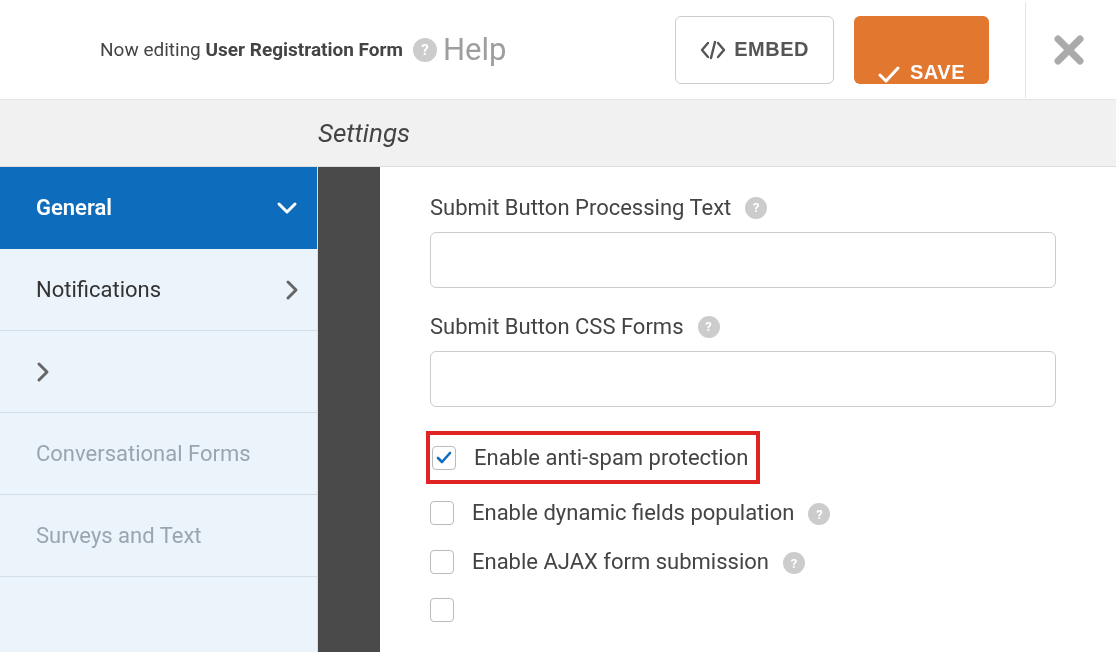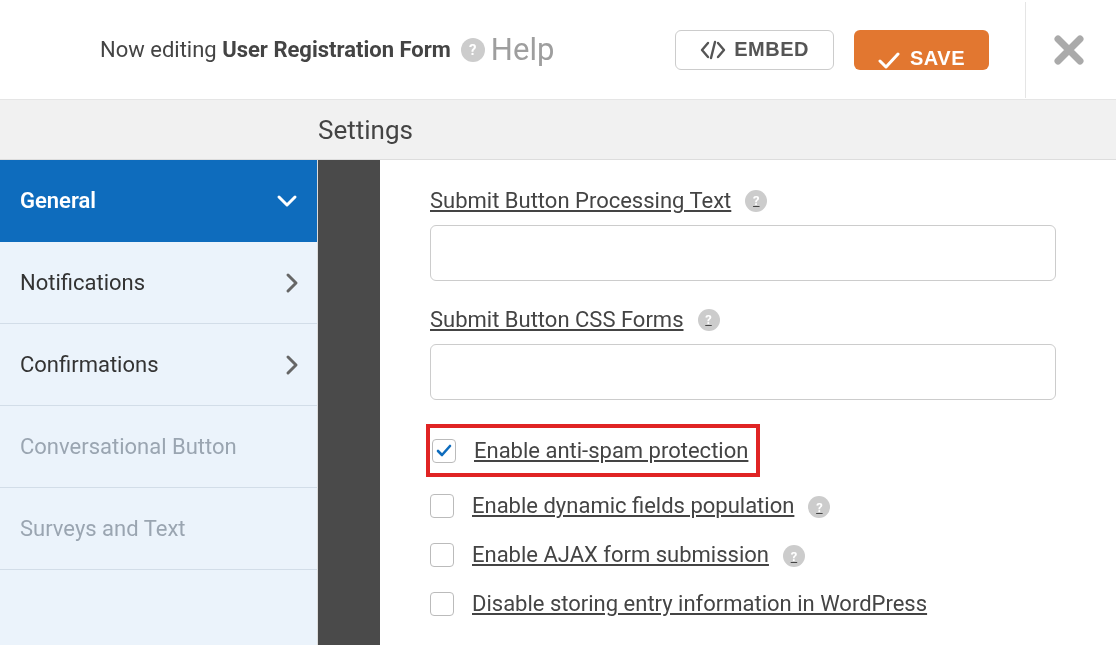--- a/index.html
+++ b/index.html
@@ -1,55 +1,55 @@
 <!DOCTYPE html>
 <html><head>
 <meta charset="utf-8">
 <style>
   * { box-sizing: border-box; margin: 0; padding: 0; }
   html, body { width: 1116px; height: 660px; font-family: -apple-system, BlinkMacSystemFont, "Segoe UI", Roboto, "Helvetica Neue", Arial, sans-serif; background: #fff; color: #444; overflow: hidden; }
 
   
   .topbar { display: flex; align-items: center; height: 100px; padding: 0 32px 0 100px; border-bottom: 1px solid #e5e5e5; position: relative; }
-  .editing { font-size: 22px; color: #444; text-align: right; }
+  .editing { font-size: 19px; color: #444; text-align: right; }
   .editing .formname { font-weight: 700; }
   .help-wrap { display: inline-flex; align-items: center; margin-left: 10px; cursor: pointer; }
   .qmark { width: 24px; height: 24px; border-radius: 50%; background: #ccc; color: #fff; font-size: 15px; font-weight: 700; display: inline-flex; align-items: center; justify-content: center; margin-right: 6px; }
   .help-text { font-size: 31px; color: #9e9e9e; }
   .spacer { flex: 1; }
-  .btn { display: inline-flex; align-items: center; justify-content: center; height: 40px; border-radius: 6px; font-size: 20px; font-weight: 600; cursor: pointer; border: none; padding: 0 24px; letter-spacing: .5px; }
+  .btn { display: inline-flex; align-items: center; justify-content: center; height: 68px; border-radius: 6px; font-size: 20px; font-weight: 600; cursor: pointer; border: none; padding: 0 24px; letter-spacing: .5px; }
   .btn-embed { background: #fff; border: 1px solid #ccc; color: #555; margin-right: 20px; }
   .btn-embed svg { margin-right: 8px; }
   .btn-save { background: #e27730; color: #fff; align-items: flex-end; }
   .btn-save svg { margin-right: 10px; }
   .vline { width: 1px; height: 96px; background: #e5e5e5; margin: 0 28px 0 36px; }
   .close-x { color: #aaa; cursor: pointer; }
   .close-x svg { display: block; }
 
   
-  .settings-strip { height: 60px; background: #f1f1f1; border-bottom: 1px solid #ddd; display: flex; align-items: center; padding-left: 318px; font-size: 26px; color: #444; }
+  .settings-strip { height: 67px; background: #f1f1f1; border-bottom: 1px solid #ddd; display: flex; align-items: center; padding-left: 318px; font-size: 26px; color: #444; font-style: italic; }
 
   
   .main { display: flex; height: calc(100% - 175px); }
 
   
   .sidebar { width: 318px; background: #ebf3fb; border-right: 1px solid #ddd; }
-  .side-item { display: flex; align-items: center; justify-content: space-between; height: 82px; padding: 0 18px 0 20px; font-size: 22px; color: #333; border-bottom: 1px solid #d2dde8; background: #ebf3fb; cursor: pointer; }
+  .side-item { display: flex; align-items: center; justify-content: space-between; height: 82px; padding: 0 18px 0 36px; font-size: 22px; color: #333; border-bottom: 1px solid #d2dde8; background: #ebf3fb; cursor: pointer; }
   .side-item.active { background: #0e6cbd; color: #fff; font-weight: 600; border-bottom: 1px solid #0e6cbd; }
   .side-item.disabled { color: #9aa5b1; }
   .side-item .chev svg { display: block; }
   .side-item.active .chev svg { stroke: #fff; }
   .side-item .chev svg { stroke: #666; }
   .side-item.disabled .chev { visibility: hidden; }
 
   
   .gutter { width: 62px; background: #4a4a4a; }
 
   
-  .content { flex: 1; background: #fff; padding: 28px 60px 20px 50px; overflow: hidden; text-decoration: underline; }
+  .content { flex: 1; background: #fff; padding: 28px 60px 20px 50px; overflow: hidden; }
   .field-row { margin-bottom: 26px; }
   .field-label { font-size: 22px; color: #444; display: flex; align-items: center; margin-bottom: 12px; }
   .field-label .qmark { width: 22px; height: 22px; font-size: 13px; margin-left: 14px; margin-right: 0; }
   .text-input { width: 100%; height: 56px; border: 1px solid #ccc; border-radius: 6px; font-size: 18px; padding: 0 14px; background: #fff; }
 
   .check-list { margin-top: 26px; }
   .check-row { display: flex; align-items: flex-end; margin-bottom: 24px; font-size: 22px; color: #444; }
   .check-row.highlight { outline: 4px solid #e02424; outline-offset: -2px; padding: 12px 10px 12px 4px; width: fit-content; margin-bottom: 18px; margin-left: -2px; }
   .cbox { width: 24px; height: 24px; border: 1px solid #bbb; border-radius: 4px; background: #fff; margin-right: 18px; display: inline-flex; align-items: center; justify-content: center; flex-shrink: 0; cursor: pointer; }
   .cbox.checked svg { display: block; }
@@ -107,29 +107,28 @@
       </div>
       <div class="side-item">
         <span>Notifications</span>
         <span class="chev">
           <svg width="14" height="24" viewBox="0 0 14 24" fill="none" stroke-width="3" stroke-linecap="round" stroke-linejoin="round">
             <polyline points="3 4 11 12 3 20"></polyline>
           </svg>
         </span>
       </div>
       <div class="side-item">
-        <span>Confirmations</span>
         <span class="chev">
           <svg width="14" height="24" viewBox="0 0 14 24" fill="none" stroke-width="3" stroke-linecap="round" stroke-linejoin="round">
             <polyline points="3 4 11 12 3 20"></polyline>
           </svg>
         </span>
       </div>
       <div class="side-item disabled">
-        <span>Conversational Button</span>
+        <span>Conversational Forms</span>
         <span class="chev">
           <svg width="14" height="24" viewBox="0 0 14 24" fill="none" stroke-width="3" stroke-linecap="round" stroke-linejoin="round">
             <polyline points="3 4 11 12 3 20"></polyline>
           </svg>
         </span>
       </div>
       <div class="side-item disabled">
         <span>Surveys and Text</span>
         <span class="chev">
           <svg width="14" height="24" viewBox="0 0 14 24" fill="none" stroke-width="3" stroke-linecap="round" stroke-linejoin="round">
@@ -164,18 +163,17 @@
           <span>Enable dynamic fields population</span>
           <span class="qmark">?</span>
         </div>
         <div class="check-row">
           <span class="cbox"></span>
           <span>Enable AJAX form submission</span>
           <span class="qmark">?</span>
         </div>
         <div class="check-row">
           <span class="cbox"></span>
-          <span>Disable storing entry information in WordPress</span>
         </div>
       </div>
     </div>
 
 </div>
 
 </body></html>

